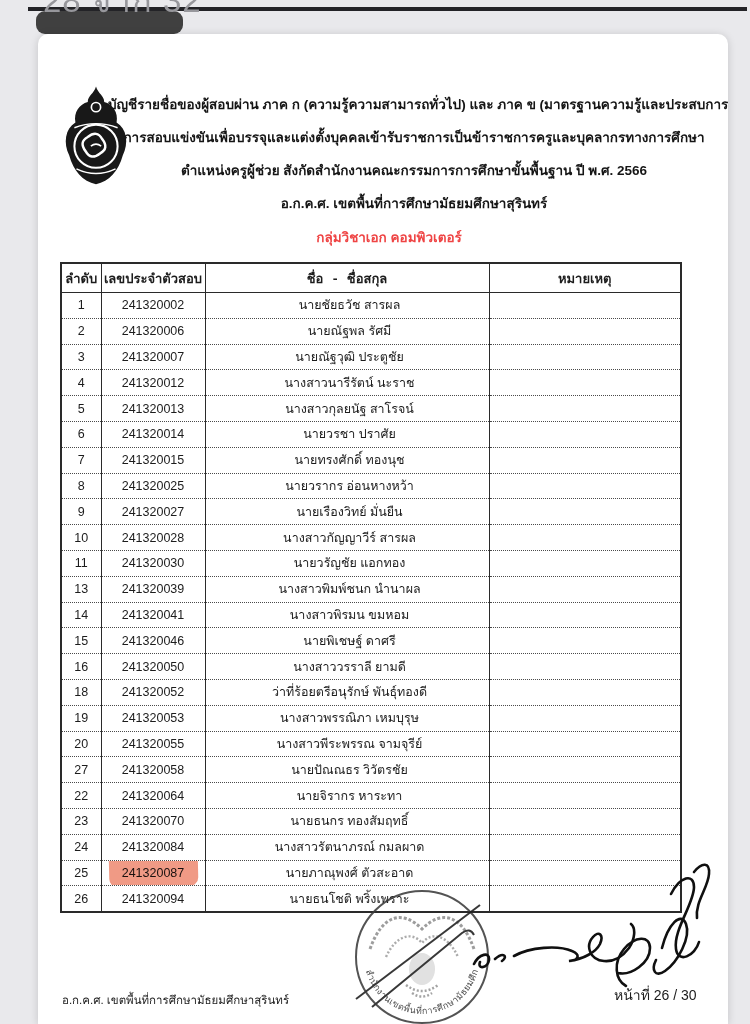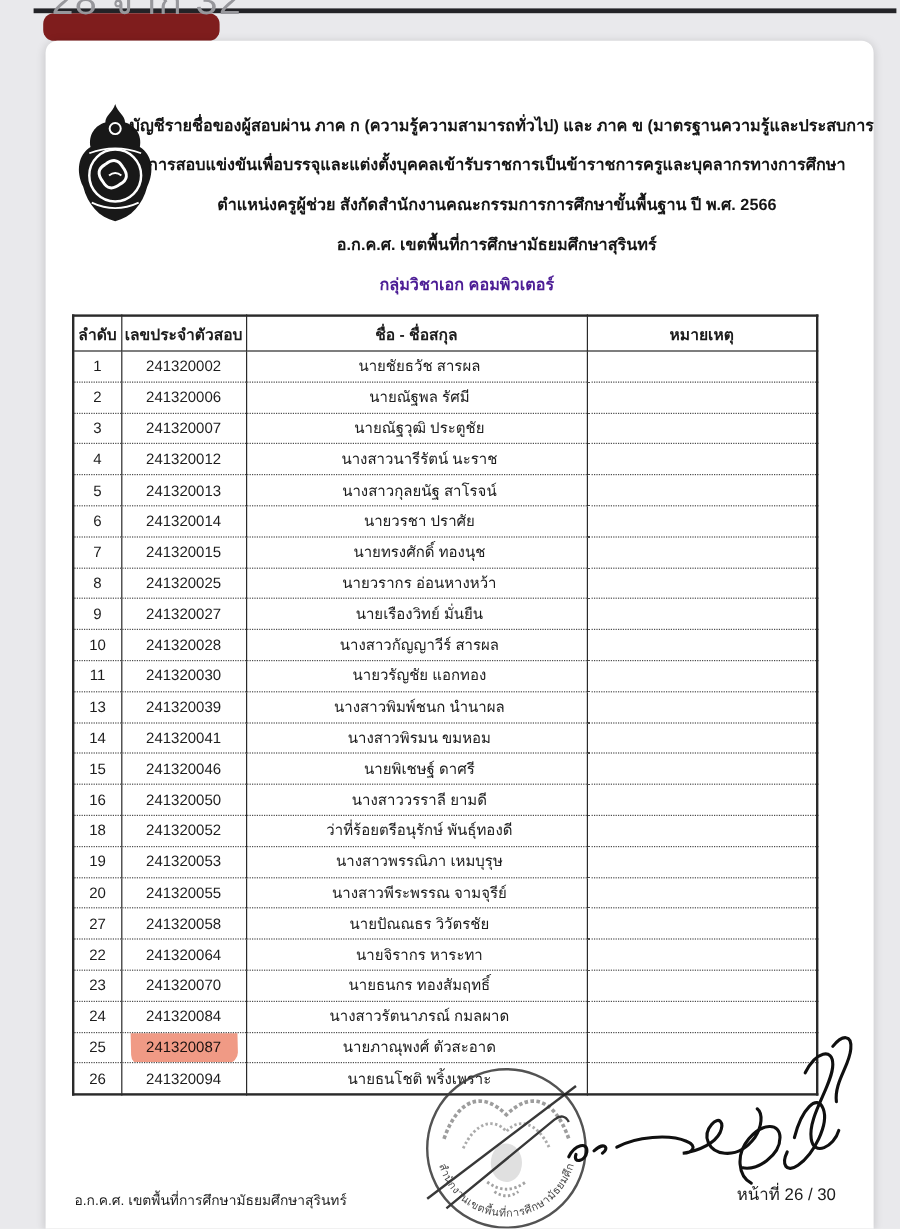--- a/index.html
+++ b/index.html
@@ -1,42 +1,42 @@
 <!DOCTYPE html>
 <html style="--hl: #ec8166;"><head>
 <meta charset="utf-8">
 <style>
   html,body{margin:0;padding:0;width:750px;height:1024px;overflow:hidden;
     background:#e9e9ec;font-family:"Liberation Sans","DejaVu Sans",sans-serif;}
   .viewer{position:relative;width:750px;height:1024px;overflow:hidden;}
 
   
   .topline{position:absolute;top:7px;left:28px;width:719px;height:4px;background:#232327;z-index:1;}
-  .pill{position:absolute;top:11px;left:36px;width:147px;height:23px;background:#7f1d1d;
+  .pill{position:absolute;top:11px;left:36px;width:147px;height:23px;background:#404040;
     border-radius:9px;z-index:2;}
   .pill .pill-text{position:absolute;left:7px;top:-27px;font-size:33px;line-height:1;
     color:#97979c;white-space:nowrap;letter-spacing:1px;}
 
   
   .page{position:absolute;left:38px;top:34px;width:690px;height:990px;background:#ffffff;
     border-radius:10px 10px 0 0;box-shadow:0 1px 8px rgba(0,0,0,0.16);overflow:hidden;z-index:3;}
 
   .logo{position:absolute;left:22px;top:50px;width:72px;height:108px;}
 
   .header-block{position:absolute;left:70px;right:8px;top:54px;text-align:center;
     font-weight:bold;font-size:13.5px;color:#151515;}
   .header-block div{line-height:33px;white-space:nowrap;}
 
   .subtitle{position:absolute;left:12px;right:0;top:192px;text-align:center;font-weight:bold;
-    font-size:13.5px;color:#4c1d95;}
+    font-size:13.5px;color:#ef4444;}
 
   
   .table-wrap{position:absolute;left:22px;top:228px;width:630px;}
   table{border-collapse:collapse;table-layout:fixed;width:620px;border:2px solid #2a2a2a;color:#1c1c1c;}
-  th{height:28px;font-size:13px;font-weight:bold;border:1px solid #2a2a2a;border-bottom:1.5px solid #2a2a2a;padding:0;}
+  th{height:28px;font-size:13px;font-weight:bold;border:1px solid #2a2a2a;border-bottom:1.5px solid #2a2a2a;padding:0;font-family:Liberation Mono, monospace;}
   td{height:24.8px;font-size:12.5px;border-left:1px solid #2a2a2a;border-right:1px solid #2a2a2a;
     border-bottom:1px dotted #4a4a4a;padding:0;overflow:hidden;white-space:nowrap;}
   tbody tr:last-child td{border-bottom:none;}
   .c-no,.c-id{text-align:center;}
   .c-name{text-align:center;padding-left:5px;}
   
   .hl{position:relative;}
   .hl::after{content:"";position:absolute;left:7px;right:7px;top:-3px;bottom:-1px;
     background:var(--hl,#ec8166);opacity:0.8;border-radius:7px;transform:rotate(-1.4deg);
     mix-blend-mode:multiply;pointer-events:none;}

